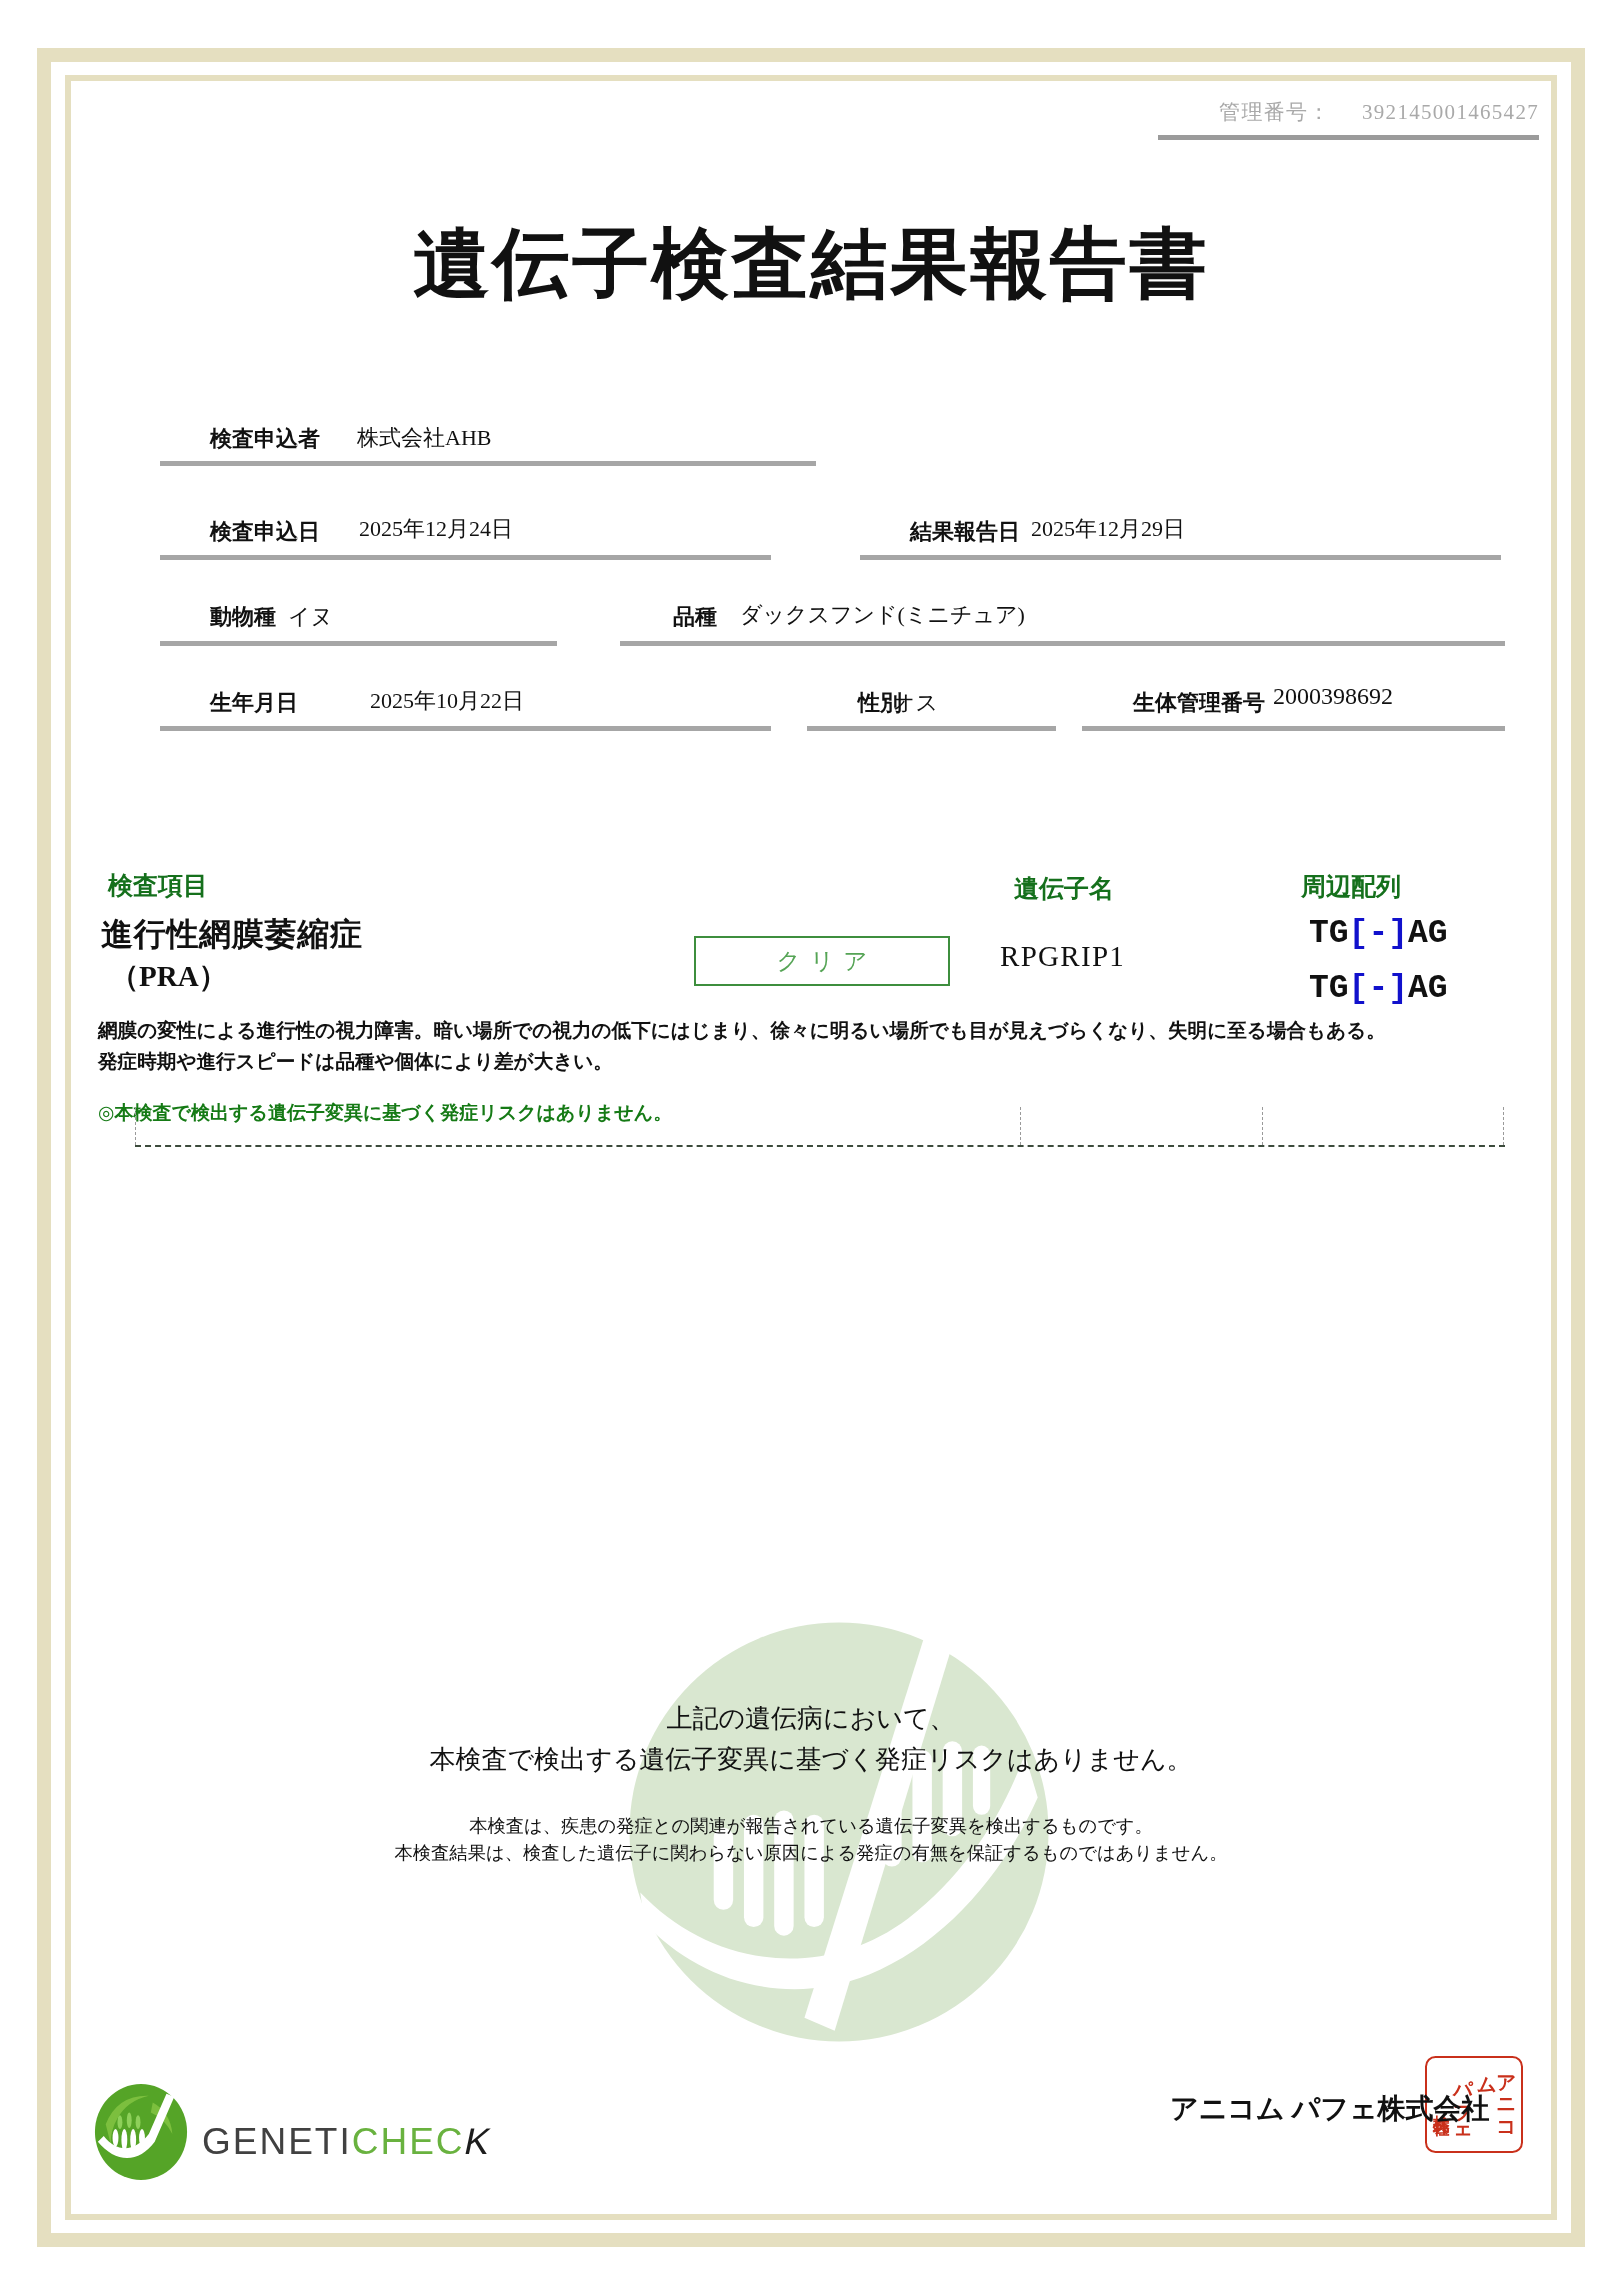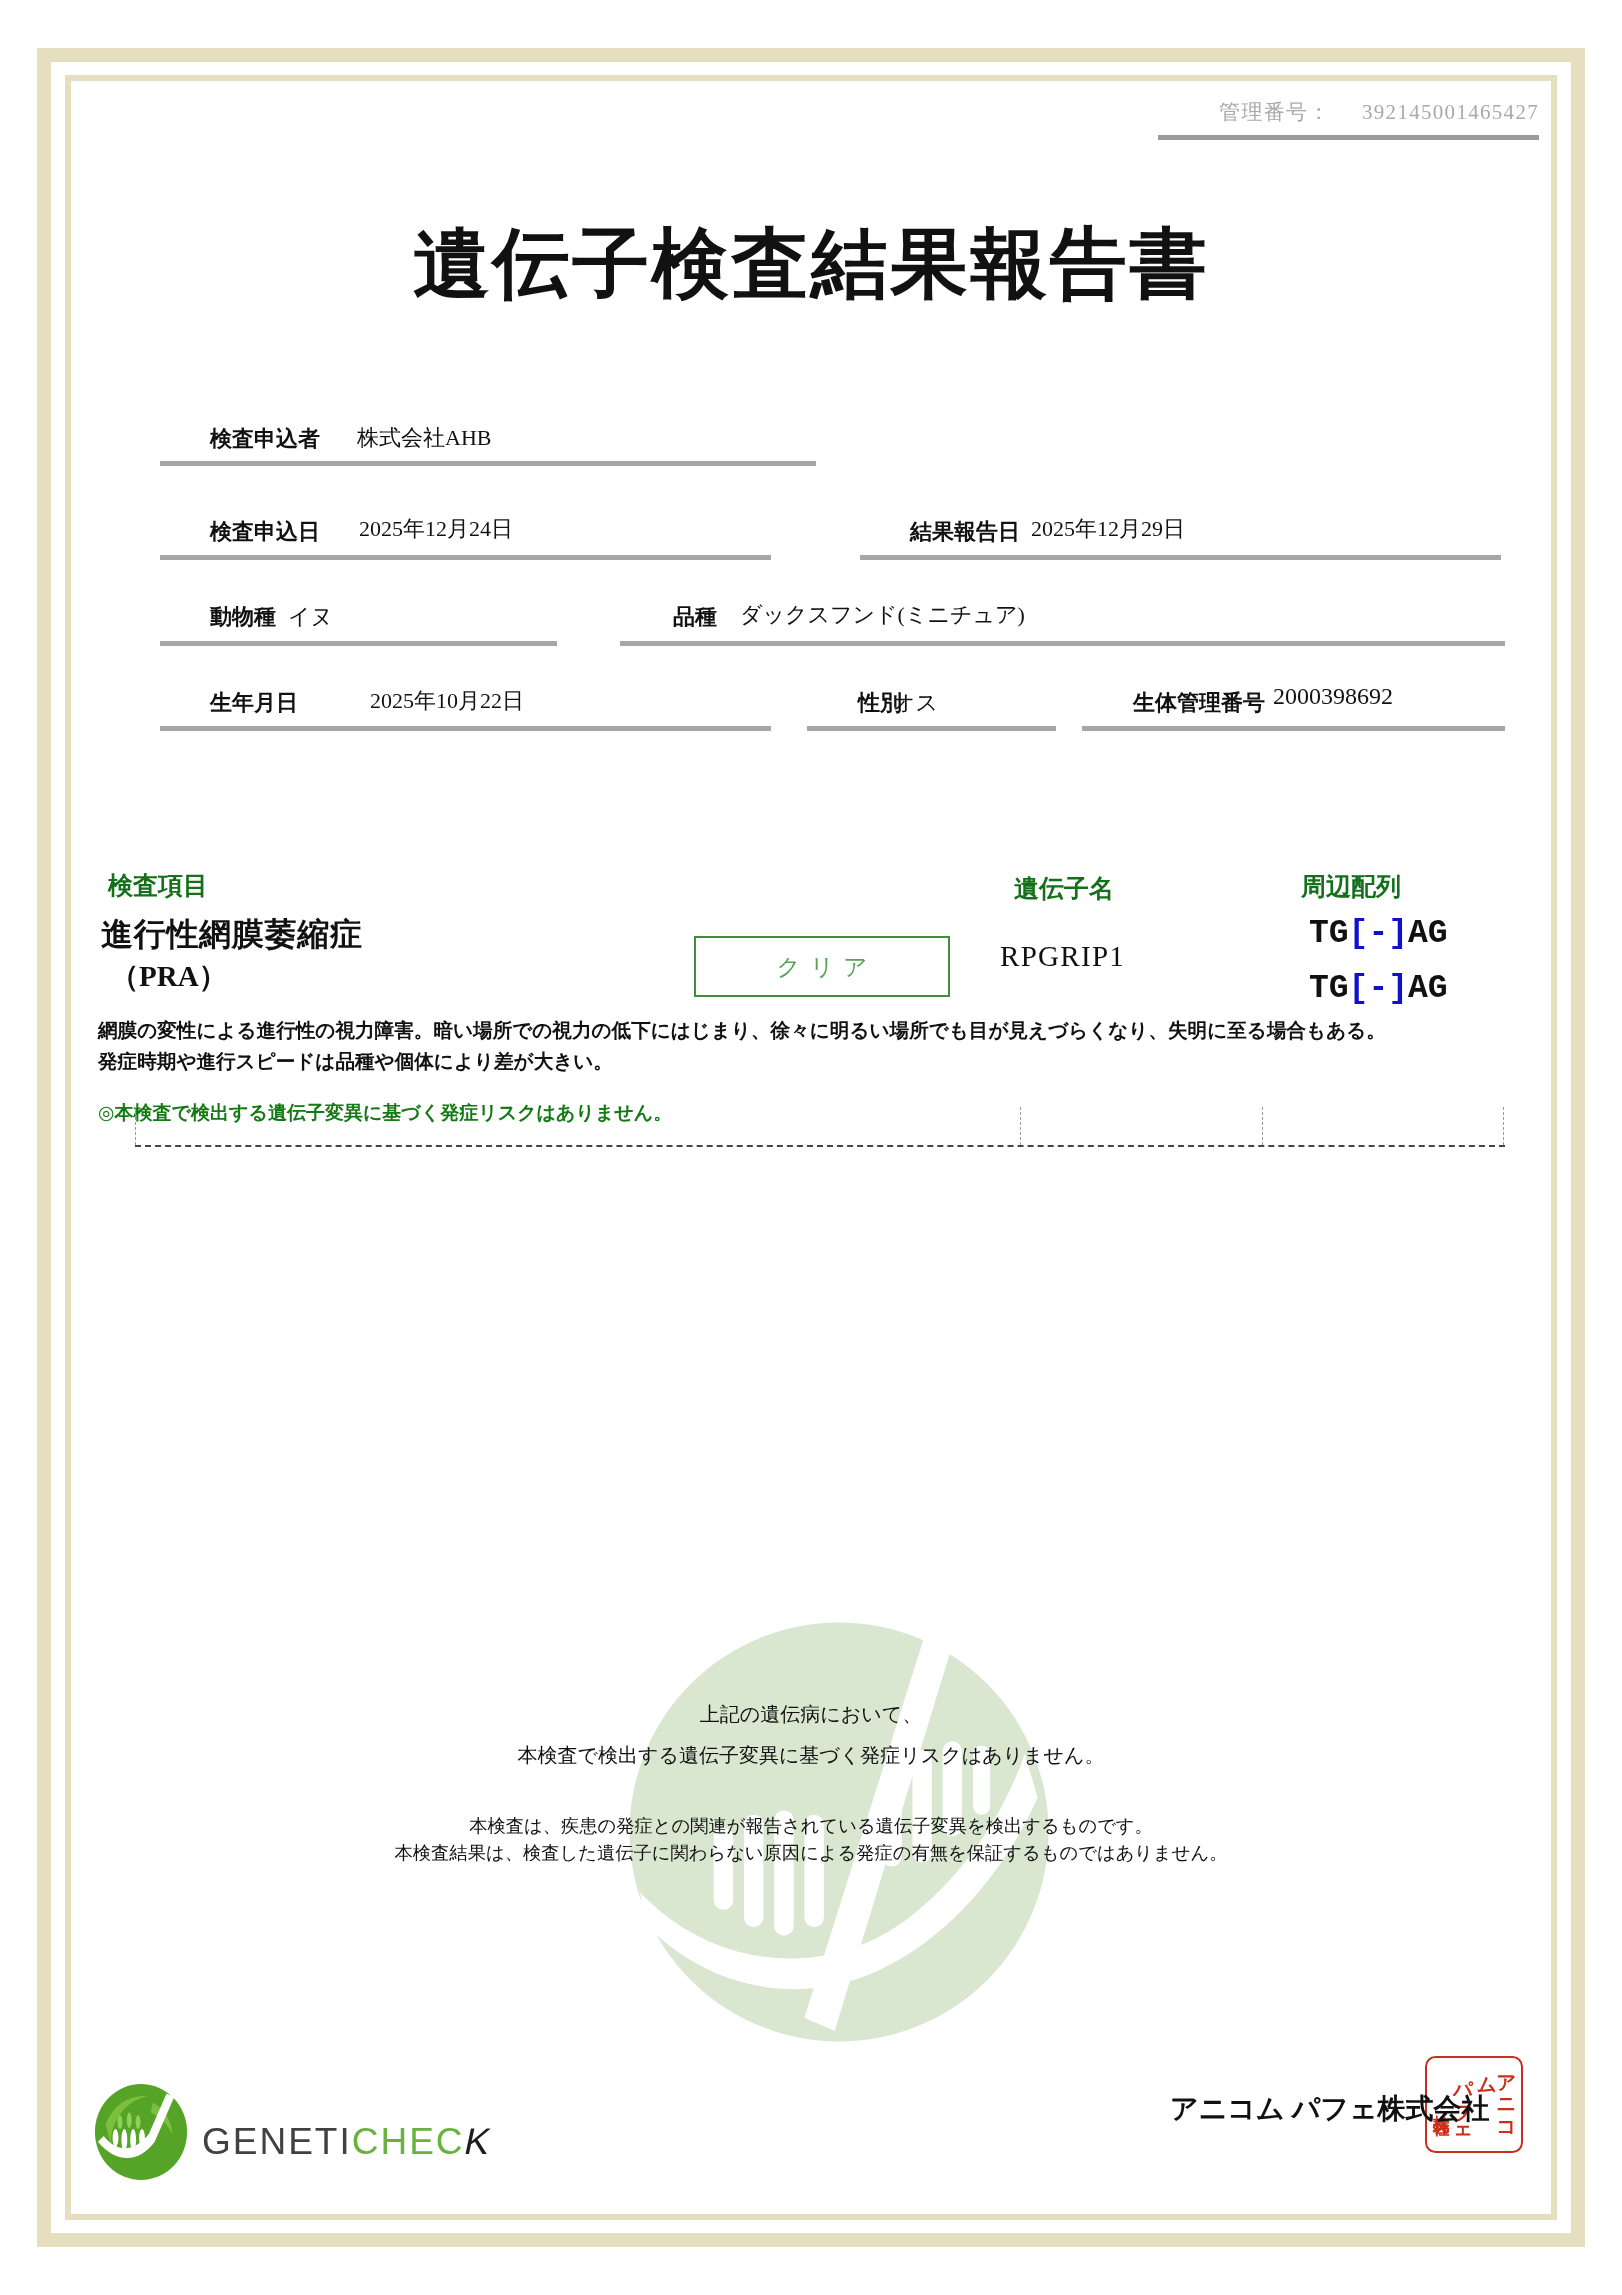--- a/index.html
+++ b/index.html
@@ -30,36 +30,36 @@
   }
   
   .lbl{font-size:22px;font-weight:700;white-space:nowrap;margin-left:48px;}
   .val{font-size:22px;white-space:nowrap;}
   .uline{background:#a6a6a6;height:5.2px;}
   
   .green-lbl{font-size:25px;font-weight:700;color:#15701c;white-space:nowrap;}
   .disease{font-size:32px;font-weight:700;white-space:nowrap;letter-spacing:0.7px;}
   .disease-abbr{font-size:29px;font-weight:700;white-space:nowrap;}
   .status-box{
-    width:256px;height:61px;border:2px solid #3e8e3e;
+    width:256px;height:50px;border:2px solid #3e8e3e;
     display:flex;align-items:center;justify-content:center;box-sizing:border-box;
   }
   .status-text{font-size:23.6px;color:#55a455;letter-spacing:9.2px;text-indent:9.2px;font-family:"Liberation Sans","DejaVu Sans",sans-serif;}
   .gene-val{font-size:29px;white-space:nowrap;letter-spacing:1.3px;}
   .seq{font-size:33px;font-weight:700;white-space:nowrap;font-family:"Liberation Mono","DejaVu Sans Mono",monospace;}
   .seq .variant{color:#1111cc;}
   .desc{font-size:19.6px;font-weight:700;line-height:1.55;white-space:nowrap;}
   .risk{font-size:19px;font-weight:700;color:#157a15;white-space:nowrap;margin-top:24px;}
   .dash-table{
     left:135px;top:1107px;width:1370px;height:38px;
     border-bottom:2px dashed #3c4b3c;
   }
   .dash-v{position:absolute;top:0;height:100%;width:0;border-left:1.3px dashed #9a9a9a;}
   
-  .summary-big{left:0;right:0;text-align:center;font-size:20px;
+  .summary-big{left:0;right:0;text-align:center;font-size:26px;
     font-family:"Liberation Sans","DejaVu Sans",sans-serif;white-space:nowrap;}
   .summary-small{left:0;right:0;text-align:center;font-size:18.3px;
     font-family:"Liberation Sans","DejaVu Sans",sans-serif;white-space:nowrap;}
   
   .logo-text{font-size:37px;letter-spacing:2px;white-space:nowrap;
     font-family:"Liberation Sans","DejaVu Sans",sans-serif;}
   .logo-text .t1{color:#414141;}
   .logo-text .t2{color:#69b23f;}
   .logo-text .t3{color:#1d1d1d;}
   .company{font-size:28px;font-weight:700;white-space:nowrap;z-index:3;}

